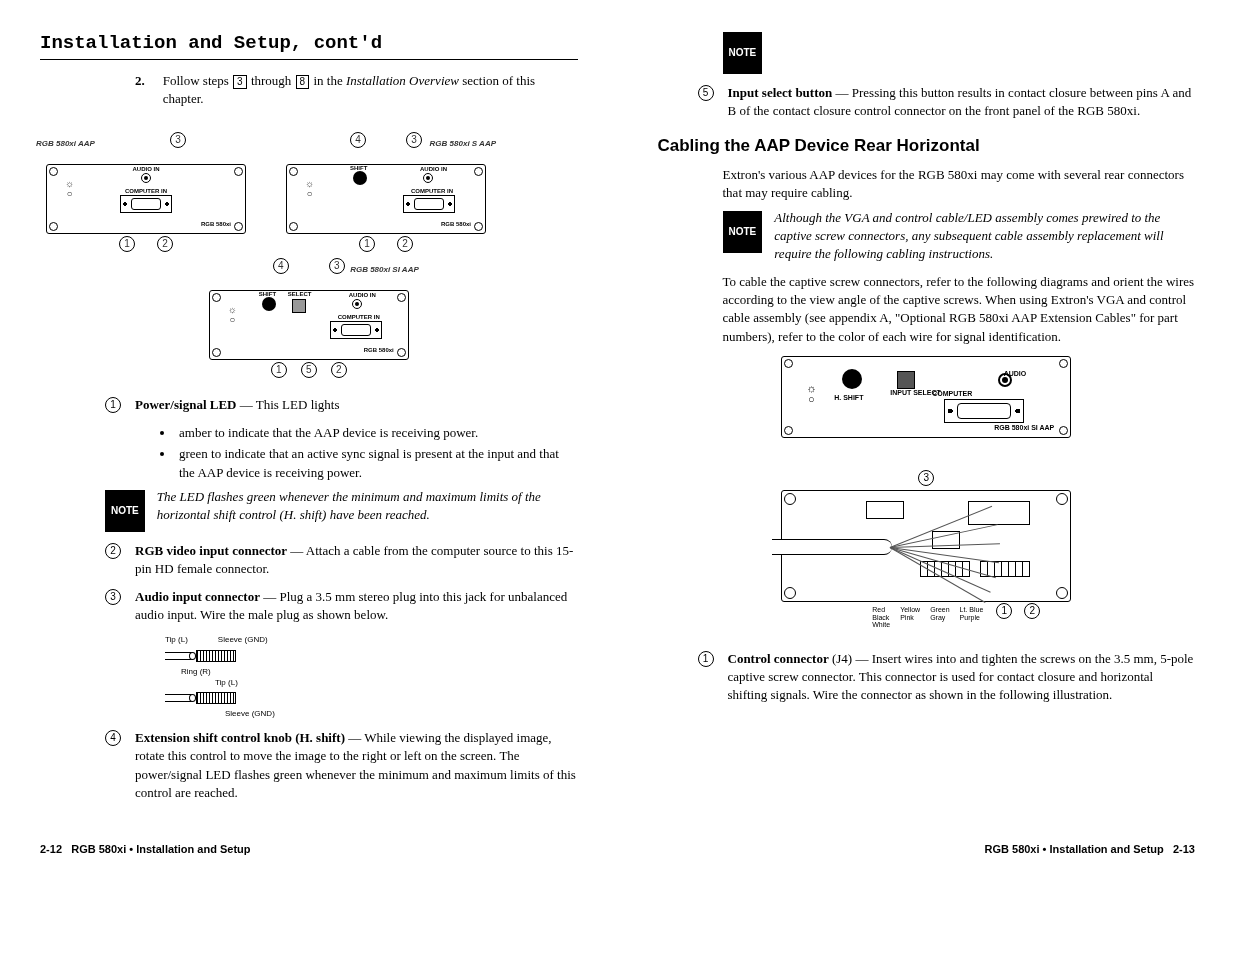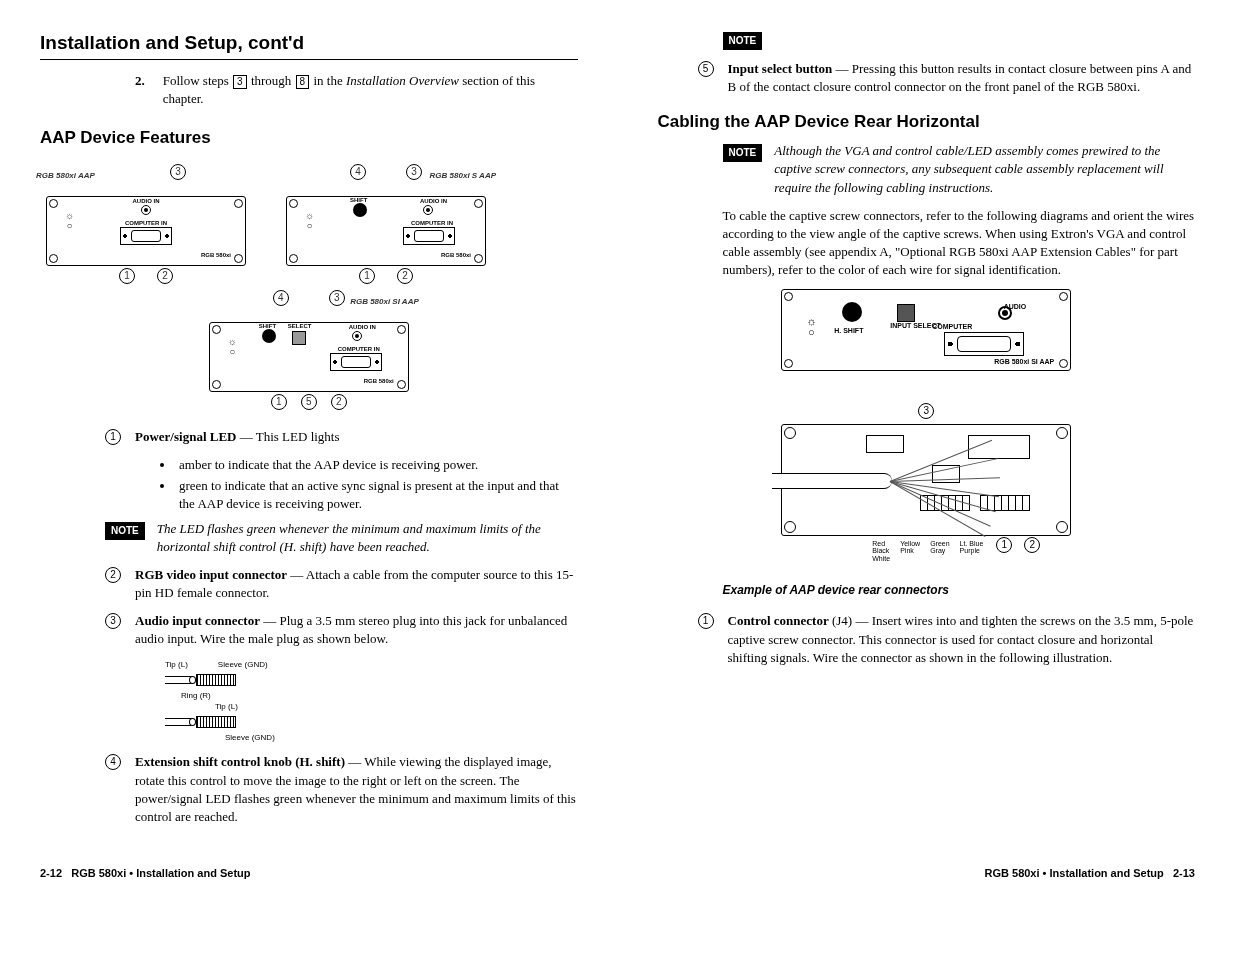--- a/index.html
+++ b/index.html
@@ -14,21 +14,21 @@
   .page-container {
     display: flex;
     gap: 80px;
     max-width: 1155px;
   }
   .column {
     flex: 1;
     min-width: 0;
   }
   h1 {
-    font-family: Liberation Sans, sans-serif;
+    font-family: Liberation Mono, monospace;
     font-weight: bold;
     font-size: 19px;
     margin: 0 0 4px 0;
     padding-bottom: 2px;
     border-bottom: 1px solid #000;
   }
   h2 {
     font-family: Arial, Helvetica, sans-serif;
     font-weight: bold;
     font-size: 17px;
@@ -89,21 +89,21 @@
     gap: 12px;
   }
   .feature-block .note-row { margin-left: 0; }
   .col-right .note-row { margin-left: 65px; }
   .note-badge {
     background: #000;
     color: #fff;
     font-family: Arial, sans-serif;
     font-weight: bold;
     font-size: 10px;
-    padding: 2px 6px;
+    padding: 14px 6px;
     flex-shrink: 0;
     margin-top: 2px;
   }
   .note-text { font-style: italic; flex: 1; }
   .diagram-placeholder {
     border: 0;
     margin: 8px 0 12px 0;
     padding: 6px;
     font-family: Arial, sans-serif;
     font-size: 8px;
@@ -320,21 +320,20 @@
   <div class="column">
     <h1>Installation and Setup, cont'd</h1>
 
     <div class="step-row">
       <span class="step-num">2.</span>
       <span>
         <span>Follow steps </span><span class="box-num">3</span><span> through </span><span class="box-num">8</span><span> in the </span><em>Installation Overview</em><span> section of this chapter.</span>
       </span>
     </div>
 
-    <h2>AAP Device Features</h2>
 
     <div class="diagram-placeholder">
       <div class="device-grid">
 
         <div class="device-box">
           <div class="device-label-left">RGB 580xi AAP</div>
           <div class="callout-row-top" style="justify-content:flex-end; padding-right:60px;">
             <span class="circle-num">3</span>
           </div>
           <div class="device-frame">
@@ -479,20 +478,21 @@
 
     <div class="feature-item" style="margin-left:40px;">
       <span class="circle-num">5</span>
       <div class="feature-text">
         <strong>Input select button</strong><span> — Pressing this button results in contact closure between pins A and B of the contact closure control connector on the front panel of the RGB 580xi.</span>
       </div>
     </div>
 
     <h2>Cabling the AAP Device Rear Horizontal</h2>
 
+    <p class="para-indent">Extron's various AAP devices for the RGB 580xi may come with several rear connectors that may require cabling.</p>
 
     <div class="note-row">
       <span class="note-badge">NOTE</span>
       <span class="note-text">Although the VGA and control cable/LED assembly comes prewired to the captive screw connectors, any subsequent cable assembly replacement will require the following cabling instructions.</span>
     </div>
 
     <p class="para-indent">To cable the captive screw connectors, refer to the following diagrams and orient the wires according to the view angle of the captive screws.  When using Extron's VGA and control cable assembly (see appendix A, "Optional RGB 580xi AAP Extension Cables" for part numbers), refer to the color of each wire for signal identification.</p>
 
     <div class="rear-diagram">
       <div class="rear-frame-top">
@@ -546,21 +546,20 @@
 Pink</div>
           <div style="white-space:pre;">Green
 Gray</div>
           <div style="white-space:pre;">Lt. Blue
 Purple</div>
         </div>
       </div>
     </div>
 
     <div style="height:34px;"></div>
-    <div class="example-caption">Example of AAP device rear connectors</div>
 
     <div class="feature-item" style="margin-left:40px;">
       <span class="circle-num">1</span>
       <div class="feature-text">
         <strong>Control connector</strong><span> (J4) — </span><span> Insert wires into and tighten the screws on the 3.5 mm, 5-pole captive screw connector.  This connector is used for contact closure and horizontal shifting signals.  Wire the connector as shown in the following illustration.</span>
       </div>
     </div>
   </div>
 </div>
 

